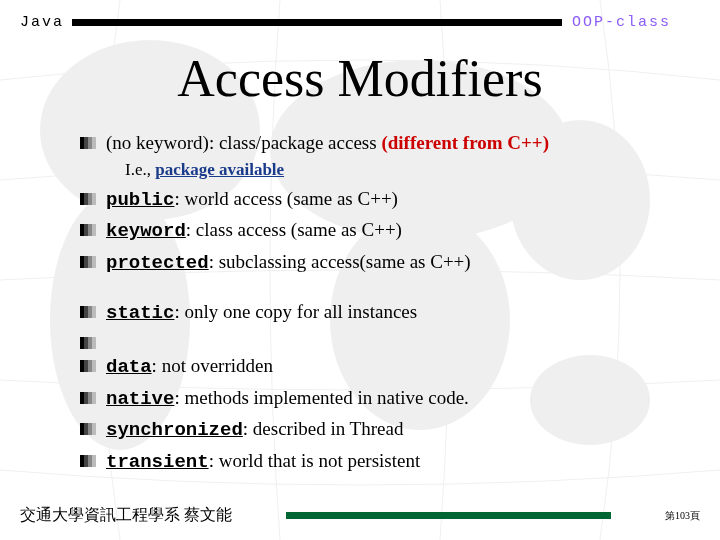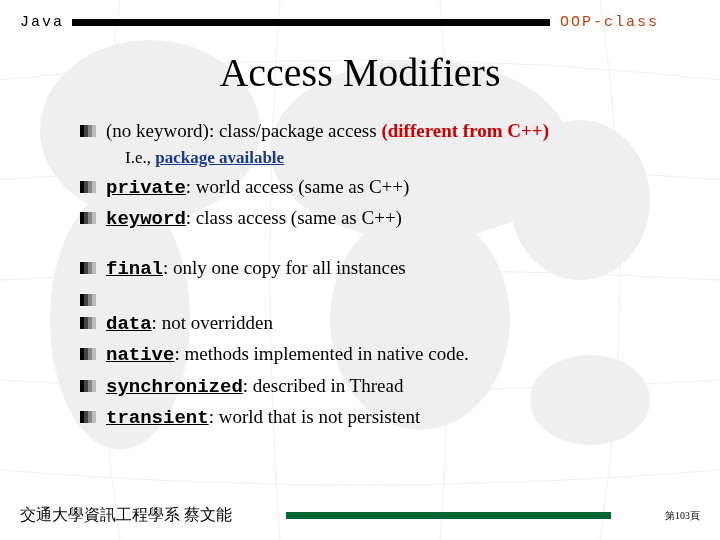--- a/index.html
+++ b/index.html
@@ -14,45 +14,45 @@
   .bg-map {
     position: absolute;
     inset: 0;
     opacity: 0.12;
     z-index: 0;
   }
   .content { position: relative; z-index: 1; }
   .top-bar {
     display: flex;
     align-items: center;
-    padding: 14px 20px 0 20px;
+    padding: 14px 8px 0 20px;
   }
   .top-left {
     font-family: "Courier New", monospace;
     font-size: 15px;
     letter-spacing: 2px;
     color: #000;
     width: 52px;
   }
   .top-line {
     flex: 1;
     height: 7px;
     background: #000;
   }
   .top-right {
     font-family: "Courier New", monospace;
     font-size: 15px;
     letter-spacing: 2px;
-    color: #c2410c;
+    color: #8b5cf6;
     padding-left: 10px;
     width: 150px;
     text-align: left;
   }
   .title {
-    font-size: 40px;
+    font-size: 52px;
     text-align: center;
     margin: 18px 0 22px 0;
     font-weight: normal;
   }
   .list {
     padding: 0 38px 0 80px;
   }
   .item {
     display: flex;
     align-items: flex-start;
@@ -145,32 +145,36 @@
       <div>
         <span>(no keyword): class/package access </span><span class="red">(different from C++)</span>
       </div>
     </div>
     <div class="sub">
       <span>I.e., </span><span class="pkg blue">package available</span>
     </div>
 
     <div class="item">
       <div class="bullet"></div>
-      <div><span class="kw">private</span><span>: world access (same as C++)</span></div>
+      <div><span class="kw">public</span><span>: world access (same as C++)</span></div>
     </div>
     <div class="item">
       <div class="bullet"></div>
       <div><span class="kw">keyword</span><span>: class access (same as C++)</span></div>
     </div>
+    <div class="item">
+      <div class="bullet"></div>
+      <div><span class="kw">protected</span><span>: subclassing access(same as C++)</span></div>
+    </div>
 
     <div class="group-gap"></div>
 
     <div class="item">
       <div class="bullet"></div>
-      <div><span class="kw">final</span><span>: only one copy for all instances</span></div>
+      <div><span class="kw">static</span><span>: only one copy for all instances</span></div>
     </div>
     <div class="item">
       <div class="bullet"></div>
     </div>
     <div class="item">
       <div class="bullet"></div>
       <div><span class="kw">data</span><span>: not overridden</span></div>
     </div>
     <div class="item">
       <div class="bullet"></div>

